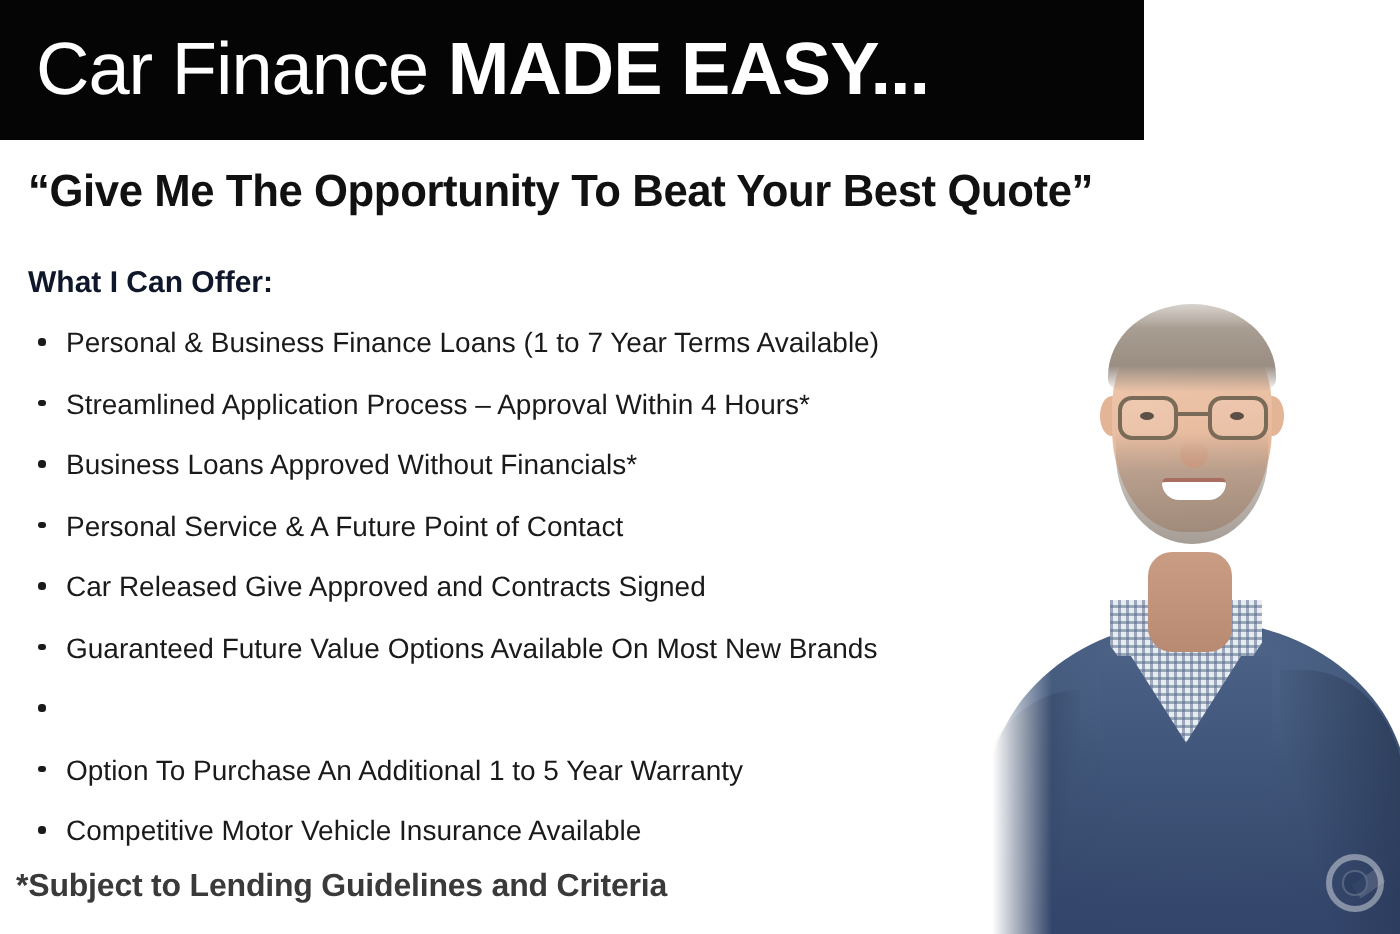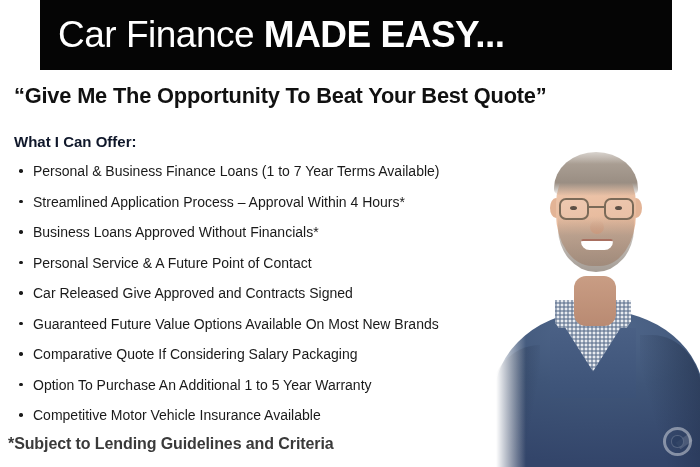--- a/index.html
+++ b/index.html
@@ -13,25 +13,24 @@
     height: 467px;
     background: #ffffff;
     overflow: hidden;
     font-family: "Liberation Sans", sans-serif;
   }
 
   
   .header-bar {
     position: absolute;
     left: 0; top: 0;
-    width: 632px;
+    width: 572px;
     height: 70px;
     background: #050505;
     overflow: hidden;
-    margin-left: 40px;
   }
   .header-title {
     position: absolute;
     left: 18px;
     top: 13px;
     color: #ffffff;
     font-size: 37px;
     line-height: 44px;
     letter-spacing: -0.5px;
     white-space: nowrap;
@@ -360,21 +359,20 @@
     <li class="bullet-item">
       <span class="bullet-dot"></span>
       <span>Car Released Give Approved and Contracts Signed</span>
     </li>
     <li class="bullet-item">
       <span class="bullet-dot"></span>
       <span>Guaranteed Future Value Options Available On Most New Brands</span>
     </li>
     <li class="bullet-item">
       <span class="bullet-dot"></span>
-      <span>Comparative Quote If Considering Salary Packaging</span>
     </li>
     <li class="bullet-item">
       <span class="bullet-dot"></span>
       <span>Option To Purchase An Additional 1 to 5 Year Warranty</span>
     </li>
     <li class="bullet-item">
       <span class="bullet-dot"></span>
       <span>Competitive Motor Vehicle Insurance Available</span>
     </li>
   </ul>

